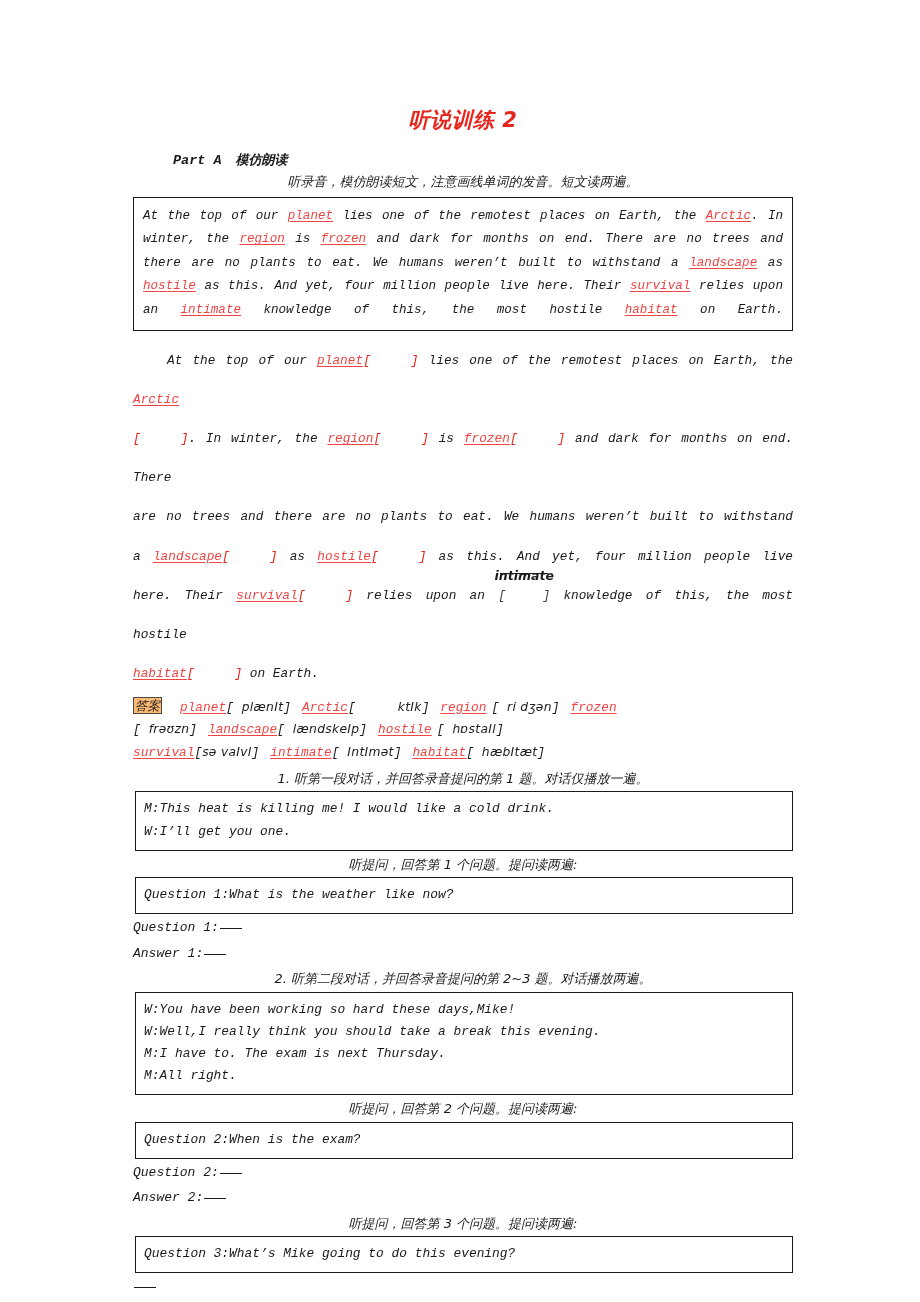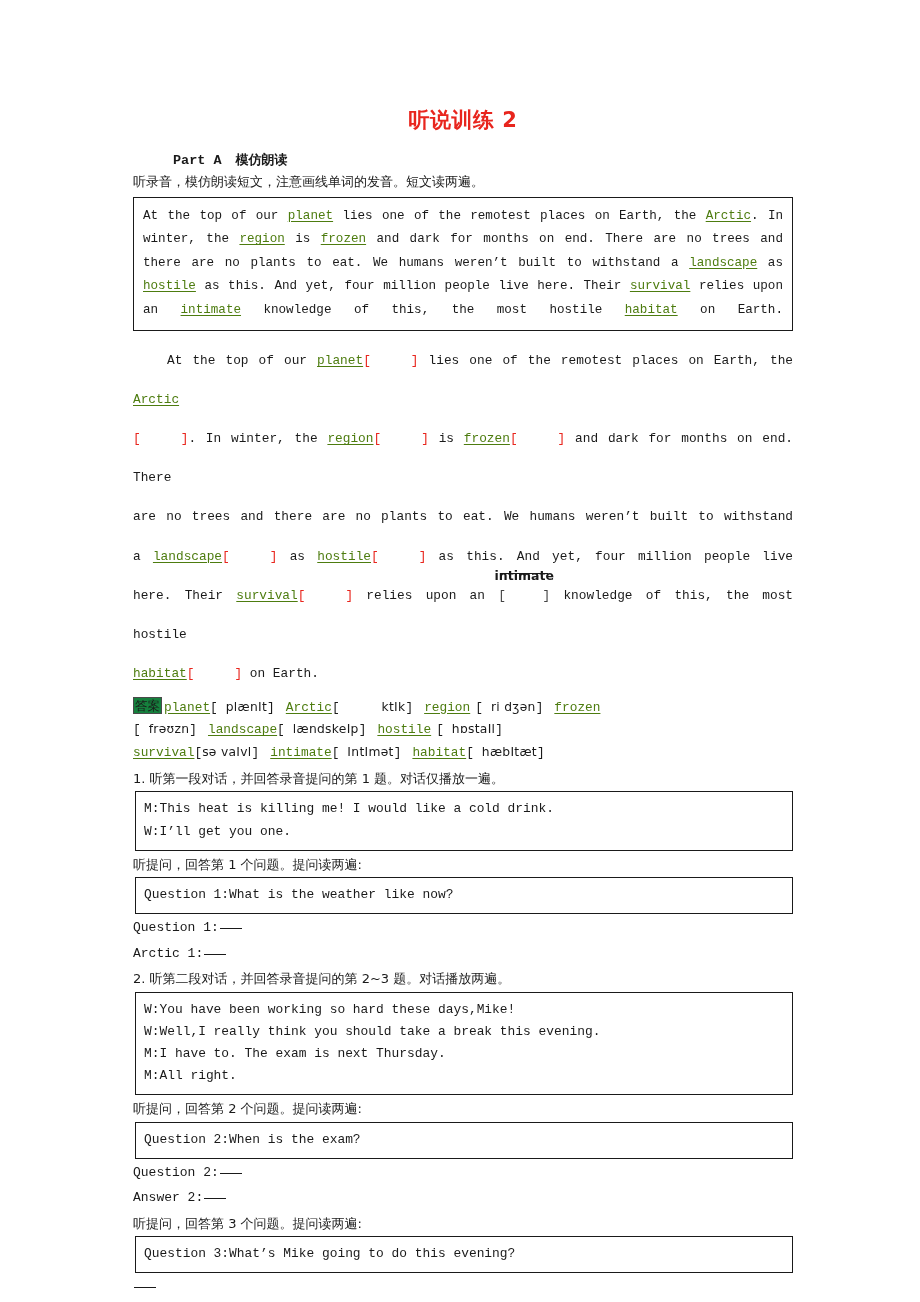--- a/index.html
+++ b/index.html
@@ -14,20 +14,21 @@
     color: #1a1a1a;
     position: relative;
     overflow: hidden;
   }
   .page {
     position: relative;
     width: 920px;
     height: 940px;
     box-sizing: border-box;
     padding: 0;
+    font-style: italic;
   }
   .content {
     position: absolute;
     left: 133px;
     top: 108px;
     width: 660px;
   }
 
   
   .doc-title {
@@ -54,20 +55,21 @@
     font-family: "DejaVu Sans", sans-serif;
     font-weight: bold;
     font-size: 13px;
     padding-left: 14px;
   }
   .cn-line {
     font-family: "DejaVu Sans", sans-serif;
     font-size: 13px;
     margin: 3px 0 5px 0;
     line-height: 1.5;
+    text-align: center;
   }
   .cn-line.tight { margin: 4px 0 3px 0; }
 
   
   .boxed {
     border: 1.3px solid #1a1a1a;
     padding: 7px 9px 8px 9px;
     box-sizing: border-box;
     overflow: hidden;
   }
@@ -77,21 +79,21 @@
     line-height: 1.87;
     text-align: justify;
     text-justify: inter-word;
     white-space: normal;
     word-spacing: 0.5px;
   }
   .passage.just-all {
     text-align-last: justify;
   }
   .kw {
-    color: #4d7c0f;
+    color: #ef4444;
     text-decoration: underline;
     text-underline-offset: 2px;
   }
 
   
   .cloze {
     font-family: "Liberation Mono", "DejaVu Sans Mono", monospace;
     font-size: 12.8px;
     line-height: 3.05;
     text-align: justify;
@@ -147,26 +149,26 @@
   .answer-block {
     font-family: "Liberation Mono", "DejaVu Sans Mono", monospace;
     font-size: 12.8px;
     line-height: 1.78;
     margin: 4px 0 2px 0;
   }
   .ans-badge {
     display: inline-block;
     font-family: "DejaVu Sans", sans-serif;
     font-size: 12.5px;
-    background: #15803d;
+    background: #fdba74;
     border: 1px solid #4a4a4a;
     padding: 0 1px;
     line-height: 1.25;
     vertical-align: 1px;
-    margin-right: 2px;
+    margin-right: 18px;
   }
   .ipa {
     font-family: "DejaVu Sans", sans-serif;
     font-size: 12.3px;
     letter-spacing: 0.3px;
   }
   .gap-s { display: inline-block; width: 8px; }
   .gap-l { display: inline-block; width: 42px; }
   .sp { display: inline-block; width: 11px; }
 
@@ -243,21 +245,21 @@
     <div class="cn-line tight">1. 听第一段对话，并回答录音提问的第 1 题。对话仅播放一遍。</div>
     <div class="mono-box">
       <div class="mono-line">M:This heat is killing me! I would like a cold drink.</div>
       <div class="mono-line">W:I’ll get you one.</div>
     </div>
     <div class="cn-line tight">听提问，回答第 1 个问题。提问读两遍:</div>
     <div class="mono-box">
       <div class="mono-line">Question 1:What is the weather like now?</div>
     </div>
     <div class="qline"><span>Question 1:</span><span class="fill"></span></div>
-    <div class="qline"><span>Arctic 1:</span><span class="fill"></span></div>
+    <div class="qline"><span>Answer 1:</span><span class="fill"></span></div>
 
     <div class="cn-line tight">2. 听第二段对话，并回答录音提问的第 2~3 题。对话播放两遍。</div>
     <div class="mono-box">
       <div class="mono-line">W:You have been working so hard these days,Mike!</div>
       <div class="mono-line">W:Well,I really think you should take a break this evening.</div>
       <div class="mono-line">M:I have to. The exam is next Thursday.</div>
       <div class="mono-line">M:All right.</div>
     </div>
     <div class="cn-line tight">听提问，回答第 2 个问题。提问读两遍:</div>
     <div class="mono-box">

